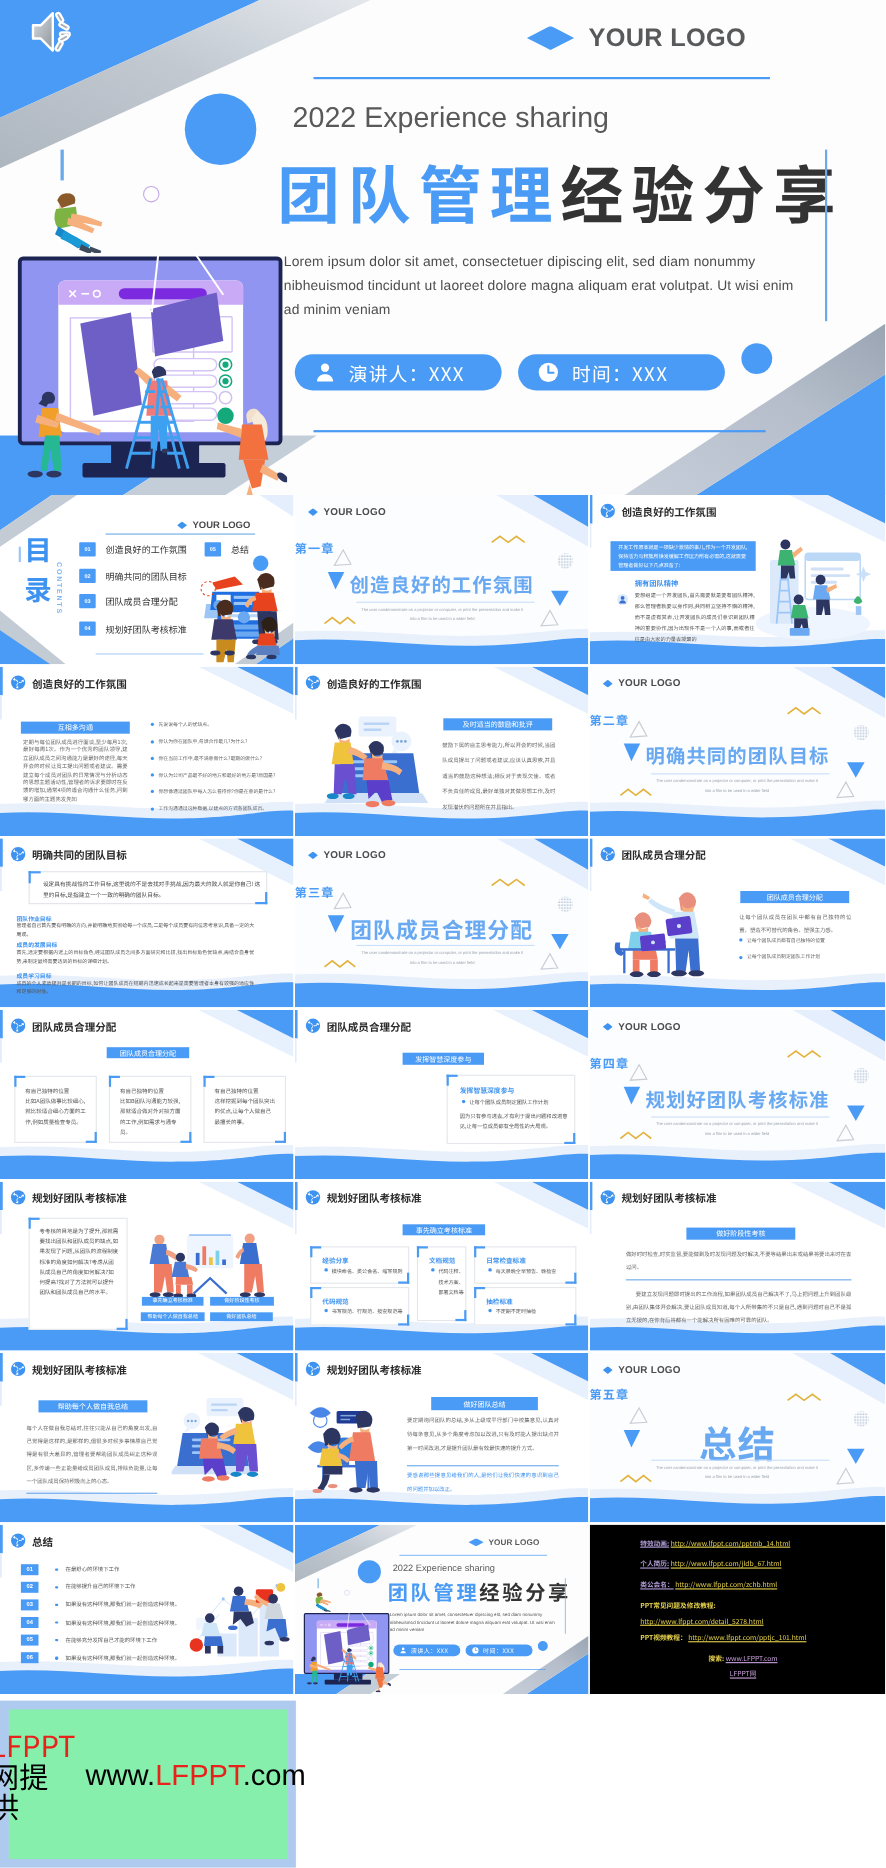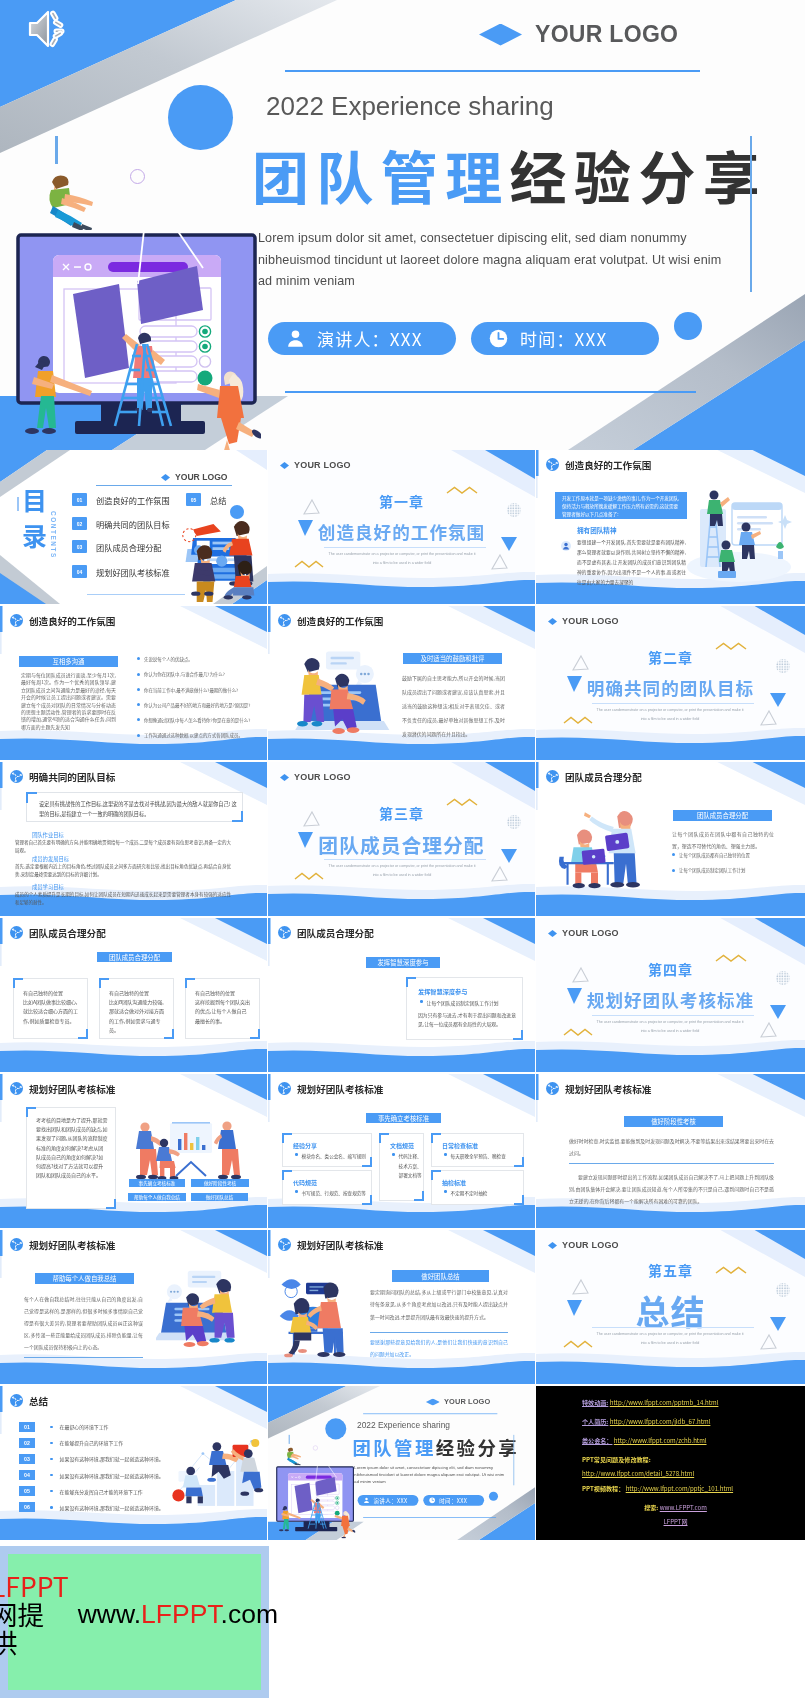--- a/index.html
+++ b/index.html
@@ -41,21 +41,21 @@
 
 .c-head{position:absolute;left:10px;top:8px;display:flex;align-items:center;gap:6px}
 .c-ico{width:13px;height:13px;border-radius:50%;background:#3e93f0;position:relative;flex:0 0 13px;display:block}
 .c-ico svg{position:absolute;left:1px;top:1px;width:11px;height:11px}
 .c-title{font-size:9.6px;font-weight:bold;color:#2b2b2b;line-height:10px;font-family:"Noto Sans CJK SC",sans-serif;white-space:nowrap}
 
 
 .ch-logo{position:absolute;left:12px;top:11px;display:flex;align-items:center;gap:5px}
 .ch-logo .dia{width:9px;height:7px;background:#3e93f0;clip-path:polygon(50% 0,100% 50%,50% 100%,0 50%)}
 .ch-logo .txt{font-size:9px;font-weight:bold;color:#4d4d4d;letter-spacing:.2px;line-height:9px}
-.ch-no{position:absolute;width:100%;text-align:center;top:41px;font-size:14px;font-weight:bold;color:#4a9bf5;font-family:"Noto Sans CJK SC",sans-serif;letter-spacing:1px}
+.ch-no{position:absolute;width:100%;top:41px;font-size:11px;font-weight:bold;color:#4a9bf5;font-family:"Noto Sans CJK SC",sans-serif;letter-spacing:1px}
 .ch-nm{position:absolute;width:100%;text-align:center;top:69px;font-size:17.6px;font-weight:bold;color:#69a9f2;font-family:"Noto Sans CJK SC",sans-serif;letter-spacing:1px}
 .ch-line{position:absolute;left:56px;top:97px;width:162px;height:1px;background:#c8dffb}
 .ch-en{position:absolute;left:59px;top:100px;width:150px;text-align:center;font-size:3.7px;color:#9aa3ad;line-height:2.5;font-family:"Liberation Sans",sans-serif}
 
 
 .toc-ml{position:absolute;left:22px;top:31px;width:24px;font-size:25px;font-weight:bold;color:#3e93f0;line-height:36px;font-family:"Noto Sans CJK SC",sans-serif;letter-spacing:0px}
 .toc-en{position:absolute;left:50px;top:61px;font-size:6.4px;font-weight:bold;color:#7cb6f7;letter-spacing:1.6px;writing-mode:vertical-rl}
 .toc-tick{position:absolute;left:17px;top:47px;width:1.6px;height:14px;background:#9cc6f7}
 .toc-logo{position:absolute;left:161px;top:23px;display:flex;align-items:center;gap:5px}
 .toc-logo .dia{width:9px;height:7px;background:#3e93f0;clip-path:polygon(50% 0,100% 50%,50% 100%,0 50%)}
@@ -105,21 +105,21 @@
 .art-st{position:absolute;left:168px;top:46px}
 .a3box{position:absolute;left:19px;top:42px;width:132px;height:27px;background:#4a9bf5;color:#fff;font-size:4.6px;line-height:8px;padding:2px 7px;font-family:"Noto Sans CJK SC",sans-serif}
 .a3sub{position:absolute;left:41px;top:75px;font-size:6.6px;font-weight:bold;color:#3e93f0;font-family:"Noto Sans CJK SC",sans-serif}
 .a3ico{position:absolute;left:25px;top:87px;width:10px;height:10px}
 .a3body{position:absolute;left:41px;top:87px;width:109px;font-size:4.7px;line-height:10px;color:#555;font-family:"Noto Sans CJK SC",sans-serif;text-align:justify}
 .g1q{position:absolute;left:26px;top:30px;width:217px;height:30px;border:1px solid #e0e4e9}
 .g1c{position:absolute;width:11px;height:11px;border:2.2px solid #4a9bf5}
 .g1c.tl{left:-1px;top:-1px;border-right:none;border-bottom:none}
 .g1c.br{right:-1px;bottom:-1px;border-left:none;border-top:none}
 .g1t{position:absolute;left:12px;top:6px;width:198px;font-size:5.2px;line-height:9.5px;color:#444;font-family:"Noto Sans CJK SC",sans-serif}
-.g1h{position:absolute;left:32px;font-size:5.3px;font-weight:normal;color:#3e93f0;font-family:"Noto Sans CJK SC",sans-serif}
+.g1h{position:absolute;left:15px;font-size:5.3px;font-weight:bold;color:#3e93f0;font-family:"Noto Sans CJK SC",sans-serif}
 .g1b{position:absolute;left:15px;width:216px;font-size:4.5px;line-height:7.6px;color:#555;font-family:"Noto Sans CJK SC",sans-serif;text-align:justify}
 .cbar{border-radius:0}
 .cardtxt{position:absolute;left:9px;top:9px;width:55px;font-size:5px;line-height:9.2px;color:#555;font-family:"Noto Sans CJK SC",sans-serif;white-space:pre-line}
 .ch3{position:absolute;left:11px;top:9px;font-size:6.2px;font-weight:bold;color:#3e93f0;font-family:"Noto Sans CJK SC",sans-serif}
 .cb3{position:absolute;left:13px;top:21px;display:flex;gap:4px;align-items:flex-start;font-size:4.8px;color:#555;font-family:"Noto Sans CJK SC",sans-serif}
 .cb3 .bd{width:2.6px;height:2.6px;border-radius:50%;background:#3e93f0;margin-top:1.2px;flex:0 0 2.6px}
 .cp3{position:absolute;left:11px;top:33px;width:98px;font-size:4.8px;line-height:8.6px;color:#555;font-family:"Noto Sans CJK SC",sans-serif;text-align:justify}
 .s1t{position:absolute;left:9px;top:7px;width:72px;font-size:5px;line-height:9.2px;color:#555;font-family:"Noto Sans CJK SC",sans-serif}
 .tag{position:absolute;background:#4a9bf5;color:#fff;font-size:4.6px;display:flex;align-items:center;justify-content:center;font-family:"Noto Sans CJK SC",sans-serif}
 .sc-h{position:absolute;left:10px;top:7px;font-size:6px;font-weight:bold;color:#3e93f0;font-family:"Noto Sans CJK SC",sans-serif}

